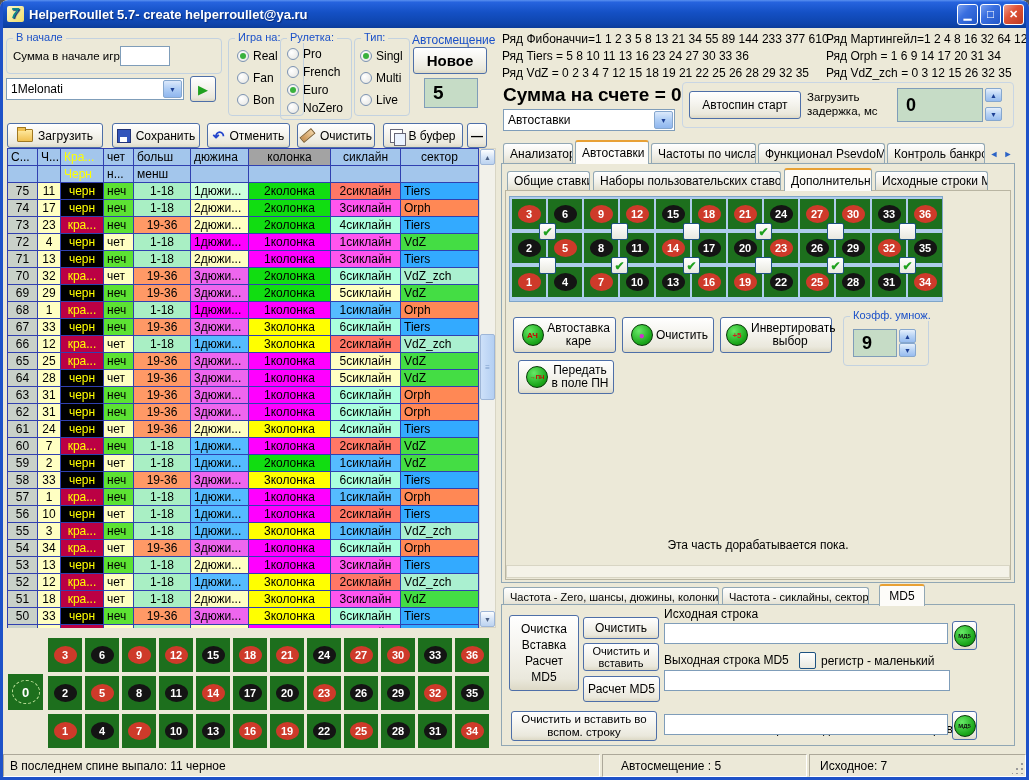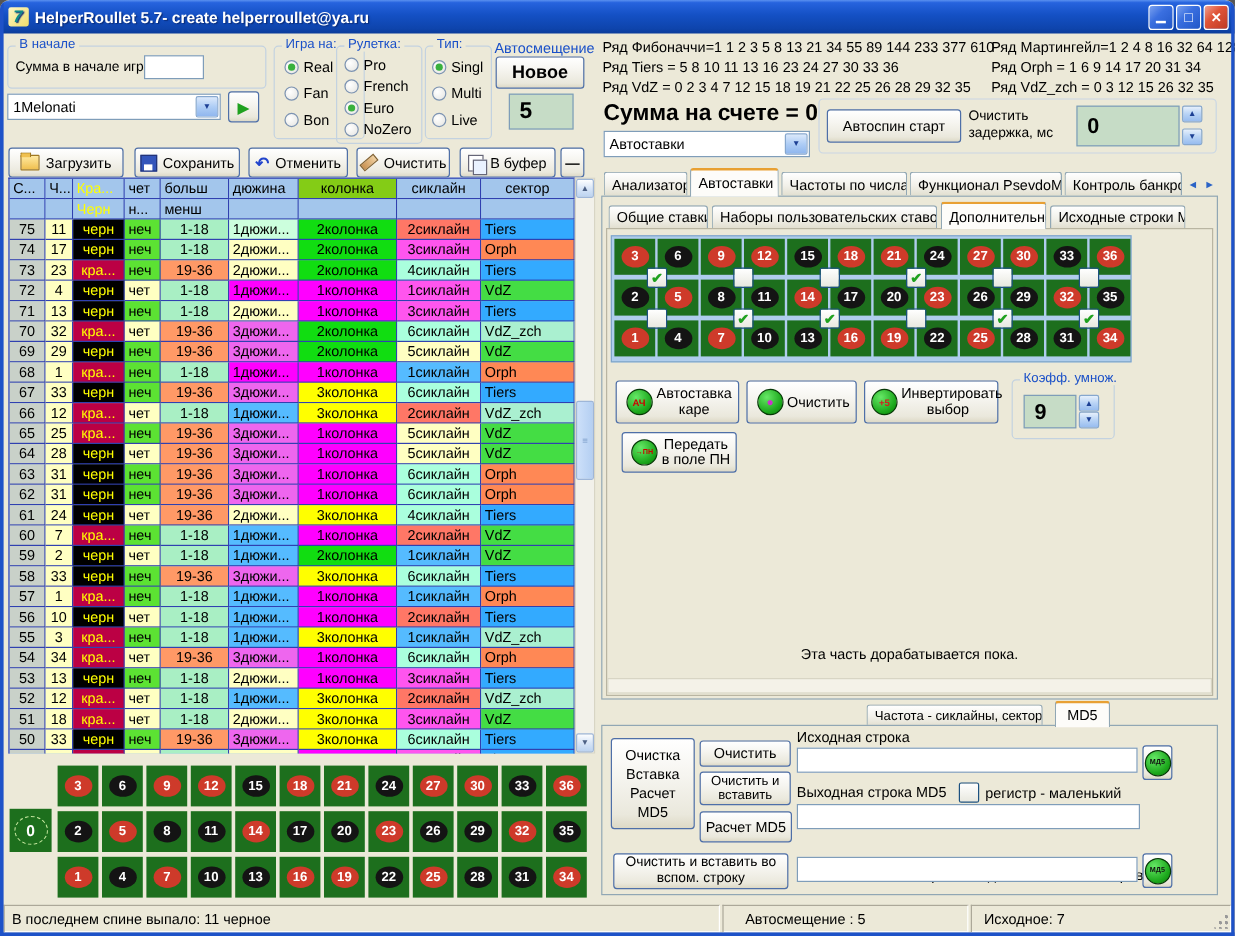--- a/index.html
+++ b/index.html
@@ -226,21 +226,21 @@
   <div class="btn" style="left:467px;top:123px;width:20px;height:25px;font-weight:bold;">—</div>
 
   <div id="spins">
       <div class="trow">
         <div class="tc al" style="background: rgb(163, 198, 236);">С...</div>
         <div class="tc al" style="background: rgb(163, 198, 236);">Ч...</div>
         <div class="tc al" style="background: rgb(163, 198, 236); color: rgb(255, 255, 0);">Кра...</div>
         <div class="tc al" style="background: rgb(163, 198, 236);">чет</div>
         <div class="tc al" style="background: rgb(163, 198, 236);">больш</div>
         <div class="tc al" style="background: rgb(163, 198, 236);">дюжина</div>
-        <div class="tc" style="background: #84cc16;">колонка</div>
+        <div class="tc" style="background: #a3a3a3;">колонка</div>
         <div class="tc" style="background: rgb(163, 198, 236);">сиклайн</div>
         <div class="tc" style="background: rgb(163, 198, 236);">сектор</div>
       </div>
       <div class="trow">
         <div class="tc al" style="background: rgb(163, 198, 236);"></div>
         <div class="tc al" style="background: rgb(163, 198, 236);"></div>
         <div class="tc al" style="background: rgb(163, 198, 236); color: rgb(255, 255, 0);">Черн</div>
         <div class="tc al" style="background: rgb(163, 198, 236);">н...</div>
         <div class="tc al" style="background: rgb(163, 198, 236);">менш</div>
         <div class="tc al" style="background: rgb(163, 198, 236);"></div>
@@ -673,21 +673,21 @@
   <span class="seriesline" style="left:826px;top:48px;">Ряд Orph = 1 6 9 14 17 20 31 34</span>
   <span class="seriesline" style="left:826px;top:65px;">Ряд VdZ_zch = 0 3 12 15 26 32 35</span>
 
   <span style="position:absolute;left:503px;top:84px;font-size:19px;font-weight:bold;white-space:nowrap;">Сумма на счете = 0</span>
   <div class="combo" style="left:503px;top:109px;width:172px;height:22px;">
     <span>Автоставки</span>
     <span class="arrow"></span>
   </div>
   <div class="gb" style="left:682px;top:82px;width:332px;height:46px;border-color:#C9D6E4;">
     <div class="btn" style="left:6px;top:8px;width:112px;height:28px;">Автоспин старт</div>
-    <span style="position:absolute;left:124px;top:7px;width:86px;font-size:11.5px;line-height:14px;">Очистить задержка, мс</span>
+    <span style="position:absolute;left:124px;top:7px;width:86px;font-size:11.5px;line-height:14px;">Загрузить задержка, мс</span>
     <div class="valbox" style="left:214px;top:5px;width:86px;height:34px;font-size:18px;">0</div>
     <span class="spbtn up" style="left:302px;top:5px;"></span>
     <span class="spbtn dn" style="left:302px;top:24px;"></span>
   </div>
 
   <div class="tab" style="left:503px;top:143px;width:70px;height:20px;">Анализатор</div>
   <div class="tab active" style="left:575px;top:140px;width:74px;height:24px;">Автоставки</div>
   <div class="tab" style="left:651px;top:143px;width:105px;height:20px;">Частоты по числам</div>
   <div class="tab" style="left:758px;top:143px;width:127px;height:20px;">Функционал PsevdoMS</div>
   <div class="tab" style="left:887px;top:143px;width:98px;height:20px;">Контроль банкрол</div>
@@ -844,20 +844,21 @@
     <span class="spbtn dn" style="left:55px;top:26px;"></span>
   </div>
   <div class="btn wrap" style="left:518px;top:360px;width:96px;height:34px;z-index:7;">
     <span class="gico i-pn"></span>
     <span style="width:58px;">Передать в поле ПН</span>
   </div>
 
   <span style="position:absolute;left:505px;top:538px;width:506px;text-align:center;z-index:7;">Эта часть дорабатывается пока.</span>
   <div class="hsb" style="left:506px;top:565px;width:504px;height:13px;z-index:7;"></div>
 
+  <div class="tab" style="left:503px;top:587px;width:216px;height:18px;font-size:11px;">Частота - Zero, шансы, дюжины, колонки</div>
   <div class="tab" style="left:722px;top:587px;width:147px;height:18px;font-size:11px;">Частота - сиклайны, сектора</div>
   <div class="tab active" style="left:879px;top:584px;width:46px;height:22px;justify-content:center;">MD5</div>
   <div class="panel" style="left:501px;top:604px;width:514px;height:142px;"></div>
 
   <div class="btn wrap" style="left:509px;top:615px;width:70px;height:76px;z-index:5;padding:4px;line-height:16px;">Очистка Вставка Расчет MD5</div>
   <div class="btn" style="left:583px;top:617px;width:76px;height:22px;z-index:5;">Очистить</div>
   <div class="btn wrap" style="left:583px;top:643px;width:76px;height:28px;z-index:5;font-size:11px;line-height:12px;">Очистить и вставить</div>
   <div class="btn" style="left:583px;top:676px;width:77px;height:26px;z-index:5;">Расчет MD5</div>
 
   <span style="position:absolute;left:664px;top:607px;z-index:5;">Исходная строка</span>

